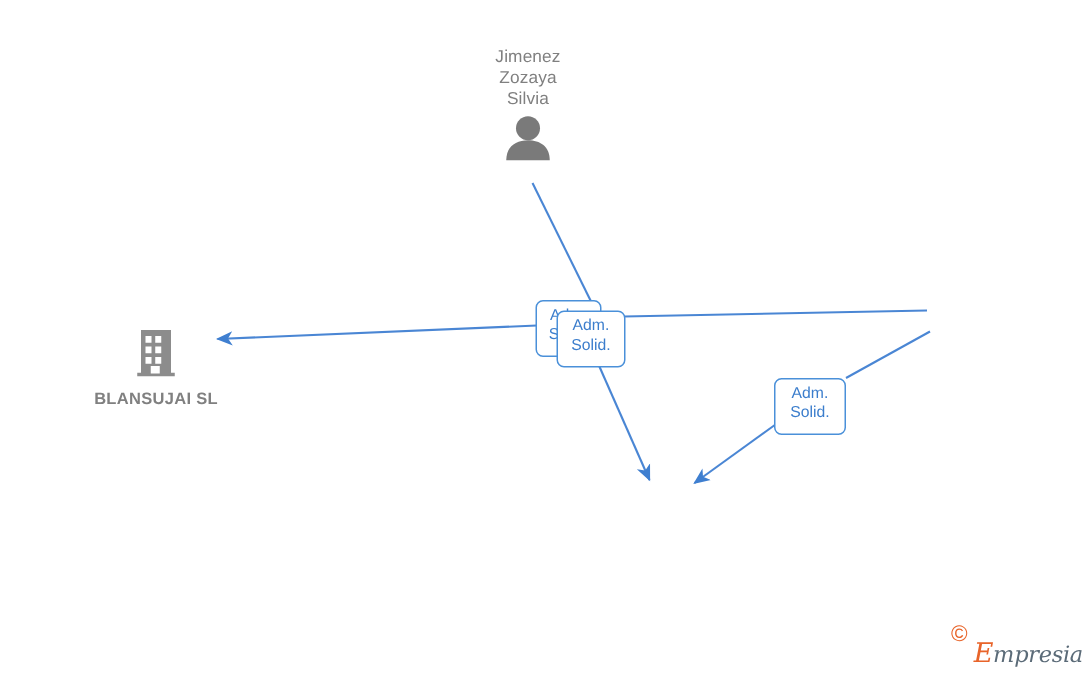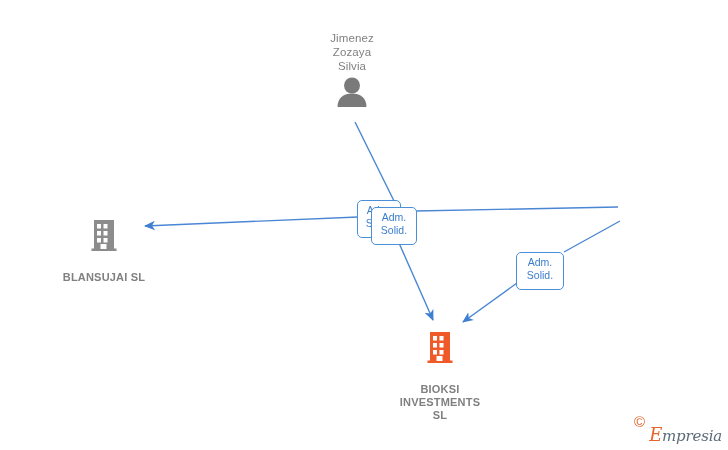--- a/index.html
+++ b/index.html
@@ -47,21 +47,21 @@
     font-weight: bold;
     font-size: 11px;
     line-height: 13px;
     letter-spacing: 0.2px;
   }
 
   
   .node.person .caption { margin-bottom: 4px; }
 
   
-  .node.company .caption { margin-top: 20px; }
+  .node.company .caption { margin-top: 9px; }
 
   
   .rel-label {
     position: absolute;
     box-sizing: border-box;
     background: #ffffff;
     border: 1.4px solid #4a90d9;
     border-radius: 5px;
     color: #3b7dcc;
     font-size: 10.5px;
@@ -152,38 +152,20 @@
         <rect x="8" y="12" width="4" height="4.5" fill="#ffffff"></rect>
         <rect x="14.5" y="12" width="4" height="4.5" fill="#ffffff"></rect>
         <rect x="8" y="19" width="4" height="4.5" fill="#ffffff"></rect>
         <rect x="14.5" y="19" width="4" height="4.5" fill="#ffffff"></rect>
         <rect x="11.5" y="25" width="6" height="5" fill="#ffffff"></rect>
       </svg>
     </span>
     <div class="caption">BLANSUJAI  SL</div>
   </div>
 
-  <div class="node company" style="left:370px; top:331px;">
-    <span class="glyph">
-      <svg width="30" height="32" viewBox="0 0 30 32" xmlns="http://www.w3.org/2000/svg">
-        <rect x="5" y="1" width="20" height="30" fill="#f05a28"></rect>
-        <rect x="2.5" y="29.5" width="25" height="2.5" fill="#f05a28"></rect>
-        <rect x="8" y="5" width="4" height="4.5" fill="#ffffff"></rect>
-        <rect x="14.5" y="5" width="4" height="4.5" fill="#ffffff"></rect>
-        <rect x="8" y="12" width="4" height="4.5" fill="#ffffff"></rect>
-        <rect x="14.5" y="12" width="4" height="4.5" fill="#ffffff"></rect>
-        <rect x="8" y="19" width="4" height="4.5" fill="#ffffff"></rect>
-        <rect x="14.5" y="19" width="4" height="4.5" fill="#ffffff"></rect>
-        <rect x="11.5" y="25" width="6" height="5" fill="#ffffff"></rect>
-      </svg>
-    </span>
-    <div class="caption">BIOKSI
-INVESTMENTS
-SL</div>
-  </div>
 
   <div class="rel-label" style="left:357px; top:200px; width:44px; height:38px; z-index:2;">Adm.
 Solid.</div>
 
   <div class="rel-label" style="left:371px; top:207px; width:46px; height:38px; z-index:3;">Adm.
 Solid.</div>
 
   <div class="rel-label" style="left:516px; top:252px; width:48px; height:38px; z-index:3;">Adm.
 Solid.</div>
 

